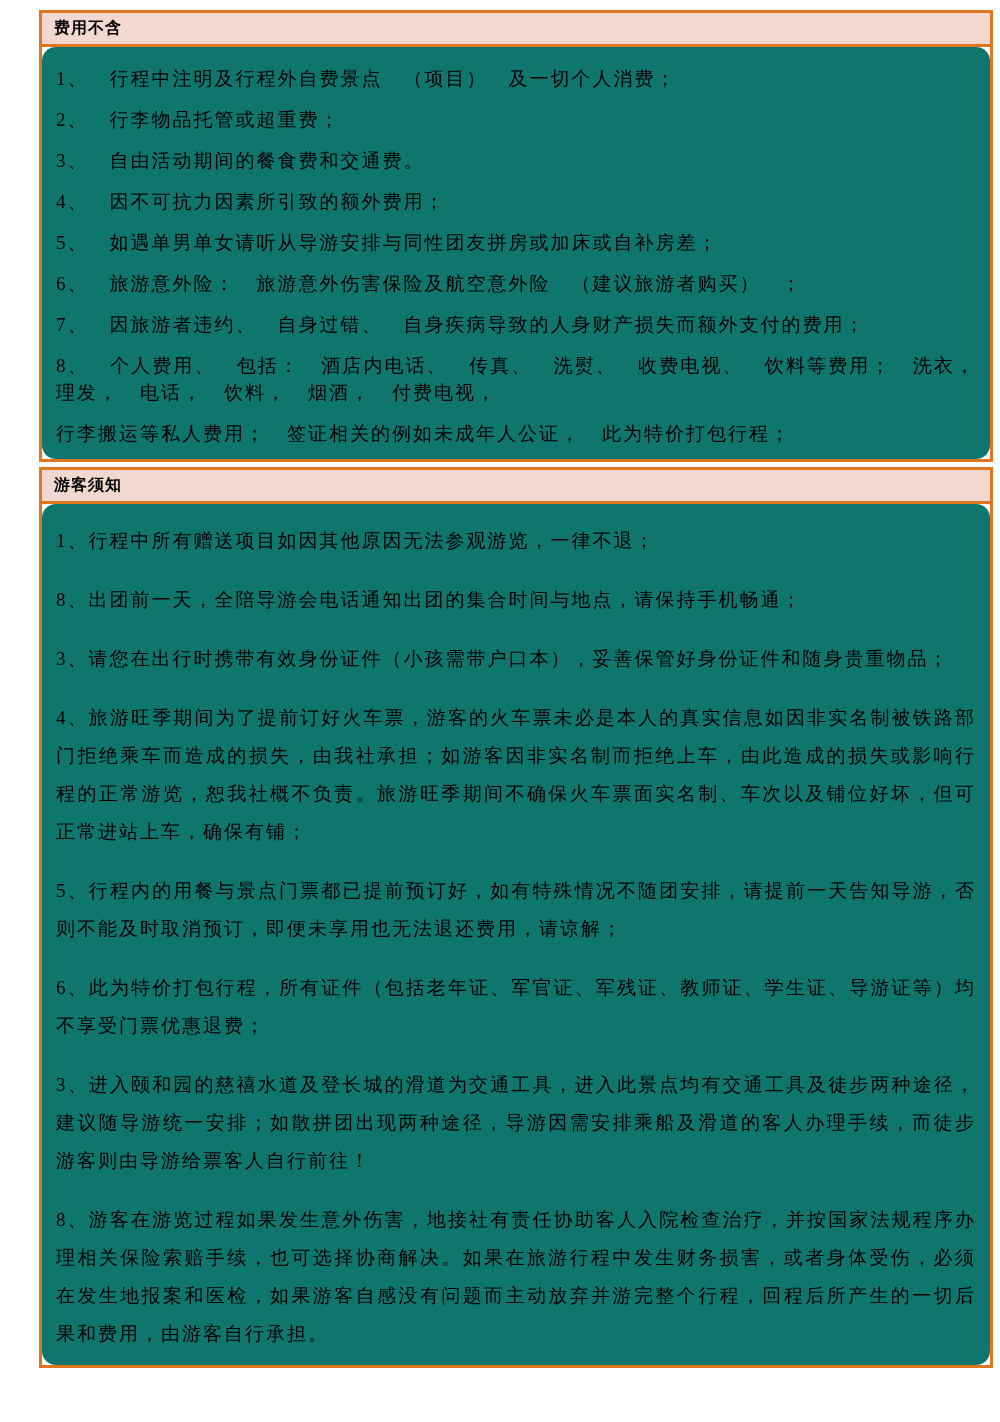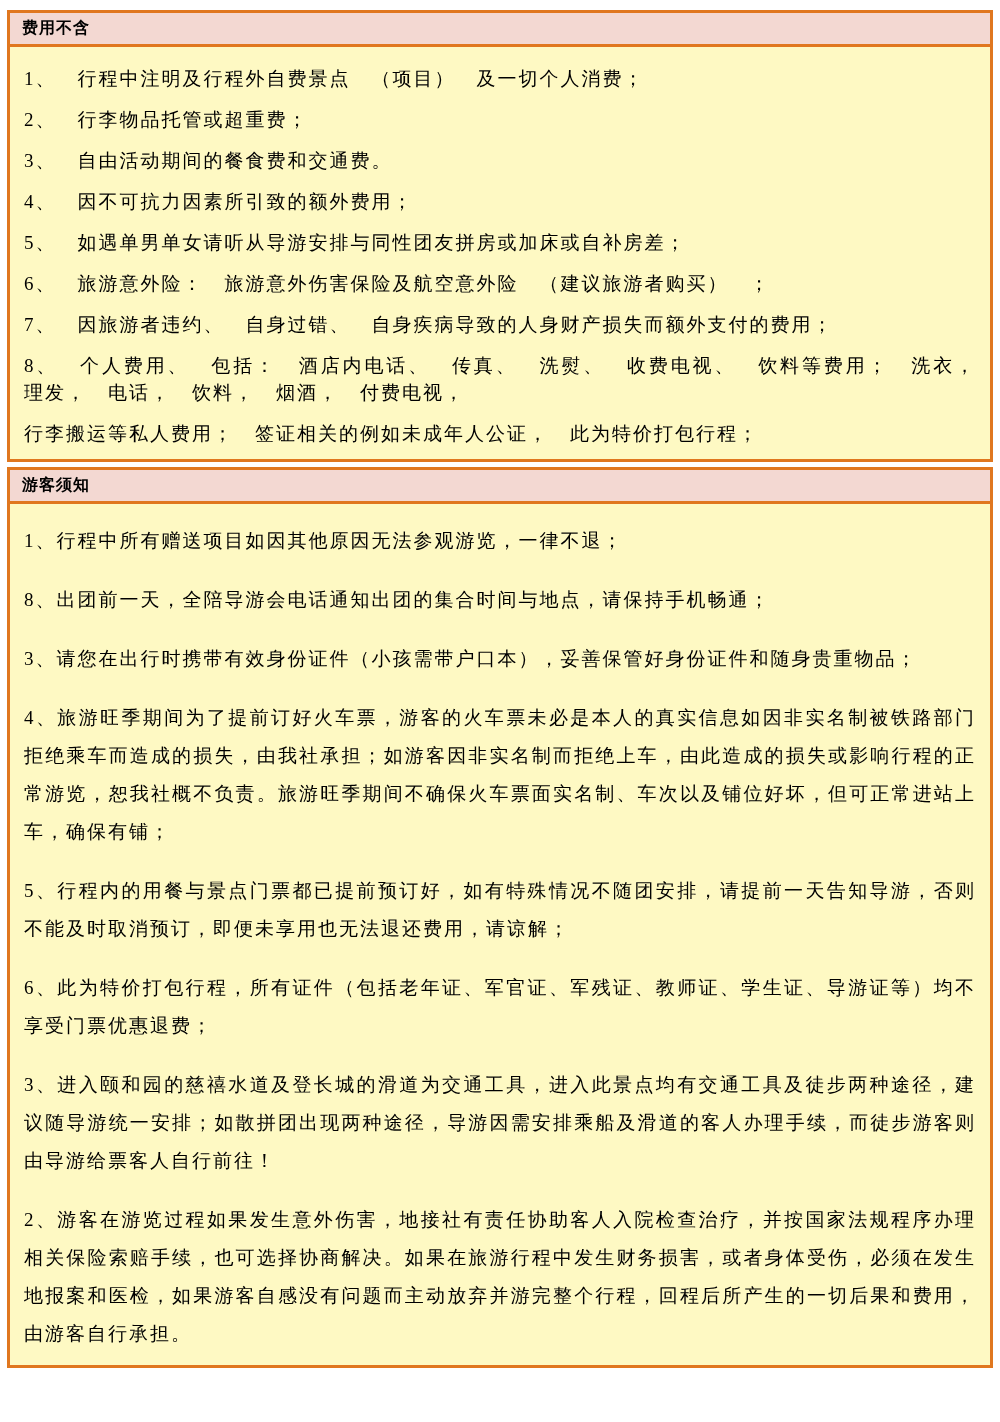--- a/index.html
+++ b/index.html
@@ -12,33 +12,35 @@
   body{
     width:1000px;height:1422px;overflow:hidden;
     background:#ffffff;color:var(--text);
     font-family:"Liberation Serif","DejaVu Serif",serif;
   }
   .page{padding:10px 7px 0 7px;}
   .panel{
     border:3px solid var(--orange);
     margin-bottom:5px;
     background:#ffffff;
+    margin-left:32px;
   }
   .panel-header{
     background:var(--pink);
     border-bottom:3px solid var(--orange);
     padding:5px 12px 6px 12px;
     font-size:16px;
     font-weight:bold;
     letter-spacing:1px;
     line-height:20px;
   }
   .panel-body{
-    background:#fef9c3;
+    background:#0f766e;
     padding:18px 14px 12px 14px;
+    border-radius:14px;
   }
   .panel-body p{
     margin:0 0 14px 0;
     font-size:19px;
     letter-spacing:2px;
     line-height:27px;
     text-align:justify;
   }
   .panel-body.wide p{
     line-height:38px;
@@ -77,18 +79,18 @@
       <span>游客须知</span>
     </div>
     <div class="panel-body wide">
       <p>1、行程中所有赠送项目如因其他原因无法参观游览，一律不退；</p>
       <p>8、出团前一天，全陪导游会电话通知出团的集合时间与地点，请保持手机畅通；</p>
       <p>3、请您在出行时携带有效身份证件（小孩需带户口本），妥善保管好身份证件和随身贵重物品；</p>
       <p>4、旅游旺季期间为了提前订好火车票，游客的火车票未必是本人的真实信息如因非实名制被铁路部门拒绝乘车而造成的损失，由我社承担；如游客因非实名制而拒绝上车，由此造成的损失或影响行程的正常游览，恕我社概不负责。旅游旺季期间不确保火车票面实名制、车次以及铺位好坏，但可正常进站上车，确保有铺；</p>
       <p>5、行程内的用餐与景点门票都已提前预订好，如有特殊情况不随团安排，请提前一天告知导游，否则不能及时取消预订，即便未享用也无法退还费用，请谅解；</p>
       <p>6、此为特价打包行程，所有证件（包括老年证、军官证、军残证、教师证、学生证、导游证等）均不享受门票优惠退费；</p>
       <p>3、进入颐和园的慈禧水道及登长城的滑道为交通工具，进入此景点均有交通工具及徒步两种途径，建议随导游统一安排；如散拼团出现两种途径，导游因需安排乘船及滑道的客人办理手续，而徒步游客则由导游给票客人自行前往！</p>
-      <p>2、游客在游览过程如果发生意外伤害，地接社有责任协助客人入院检查治疗，并按国家法规程序办理相关保险索赔手续，也可选择协商解决。如果在旅游行程中发生财务损害，或者身体受伤，必须在发生地报案和医检，如果游客自感没有问题而主动放弃并游完整个行程，回程后所产生的一切后果和费用，由游客自行承担。</p>
+      <p>8、游客在游览过程如果发生意外伤害，地接社有责任协助客人入院检查治疗，并按国家法规程序办理相关保险索赔手续，也可选择协商解决。如果在旅游行程中发生财务损害，或者身体受伤，必须在发生地报案和医检，如果游客自感没有问题而主动放弃并游完整个行程，回程后所产生的一切后果和费用，由游客自行承担。</p>
     </div>
   </section>
 
 
 </div>
 
 </body></html>

